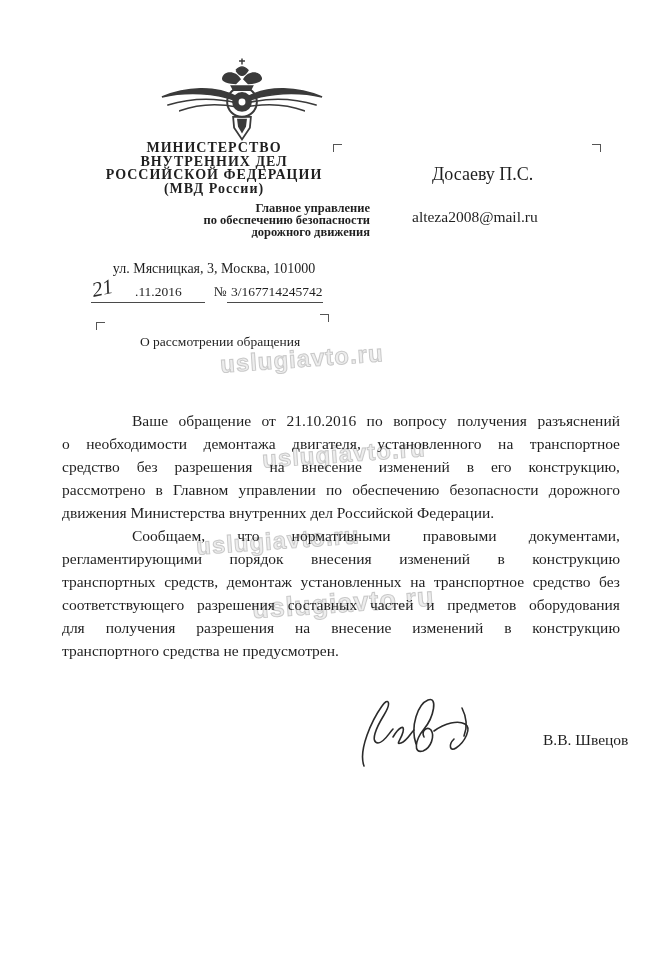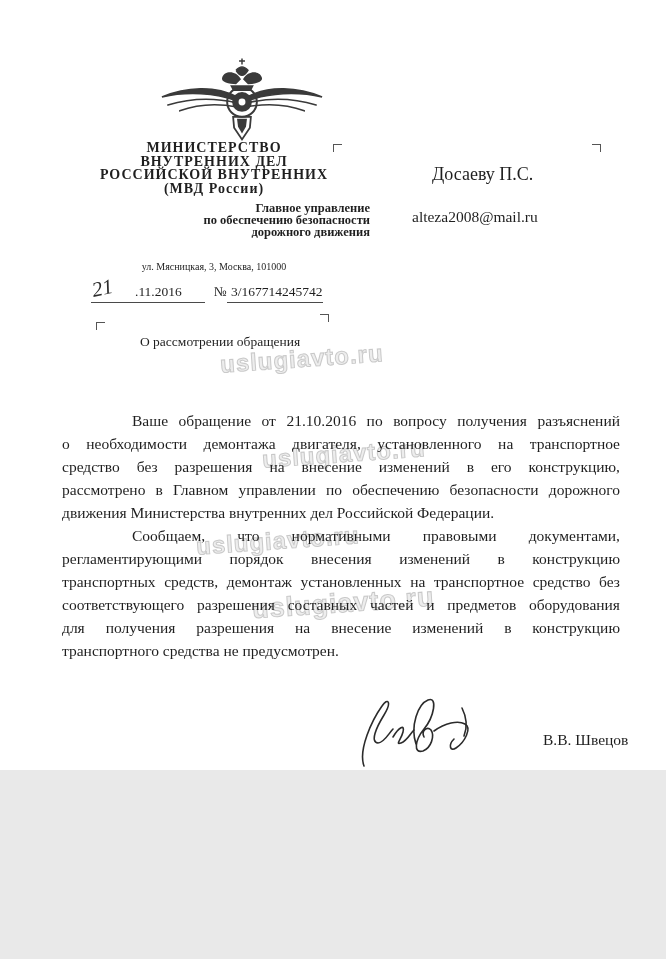--- a/index.html
+++ b/index.html
@@ -1,27 +1,27 @@
 <!DOCTYPE html>
 <html><head>
 <meta charset="utf-8">
 <style>
   html,body{margin:0;padding:0;background:#e9e9e9;}
   .page{
-    position:relative;width:666px;height:770px;margin:0 auto;background:#ffffff;
+    position:relative;width:666px;height:959px;margin:0 auto;background:#ffffff;
     font-family:"Liberation Serif","DejaVu Serif",serif;color:#1f1f1f;overflow:hidden;
   }
   
   .emblem{position:absolute;left:158px;top:54px;width:168px;height:90px;}
   .ministry{position:absolute;left:58px;top:141px;width:312px;text-align:center;
     font-weight:bold;font-size:14px;line-height:13.5px;letter-spacing:1px;}
   .ministry .hline{white-space:nowrap;}
   .department{position:absolute;left:58px;top:202px;width:312px;text-align:right;
     font-weight:bold;font-size:12.5px;line-height:12px;}
-  .address{position:absolute;left:58px;top:261px;width:312px;text-align:center;font-size:10px;}
+  .address{position:absolute;left:58px;top:261px;width:312px;text-align:center;font-size:14px;}
   
   .hand-date{position:absolute;left:92px;top:276px;font-size:21px;font-style:italic;
     transform:rotate(-12deg);color:#2c2c2c;}
   .printed-date{position:absolute;left:119px;top:284px;font-size:13.5px;margin-left:16px;}
   .date-underline{position:absolute;left:91px;top:302px;width:114px;border-bottom:1.3px solid #4a4a4a;}
   .num-sign{position:absolute;left:214px;top:284px;font-size:13.5px;}
   .num-value{position:absolute;left:231px;top:284px;font-size:13.5px;}
   .num-underline{position:absolute;left:227px;top:302px;width:96px;border-bottom:1.3px solid #4a4a4a;}
   
   .cmark{position:absolute;width:8px;height:7px;}
@@ -79,21 +79,21 @@
     <circle cx="85" cy="47" r="15" fill="none" stroke="#3a3a3a" stroke-width="2"></circle>
     <circle cx="85" cy="47" r="10" fill="#3a3a3a"></circle>
     <circle cx="85" cy="47" r="3.5" fill="#ffffff"></circle>
     <path d="M76,62 L94,62 L93,73 L85,85 L77,73 Z" fill="none" stroke="#3a3a3a" stroke-width="1.8"></path>
     <path d="M80,64 L90,64 L89,72 L85,79 L81,72 Z" fill="#3a3a3a"></path>
   </svg>
 
   <div class="ministry">
       <div class="hline first">МИНИСТЕРСТВО</div>
       <div class="hline">ВНУТРЕННИХ ДЕЛ</div>
-      <div class="hline">РОССИЙСКОЙ ВНУТРЕННИХ</div>
+      <div class="hline">РОССИЙСКОЙ ФЕДЕРАЦИИ</div>
       <div class="hline last">(МВД России)</div>
     </div>
 
   <div class="department">
       <div class="hline first">Главное управление</div>
       <div class="hline">по обеспечению безопасности</div>
       <div class="hline last">дорожного движения</div>
     </div>
 
   <div class="address">ул. Мясницкая, 3, Москва, 101000</div>

